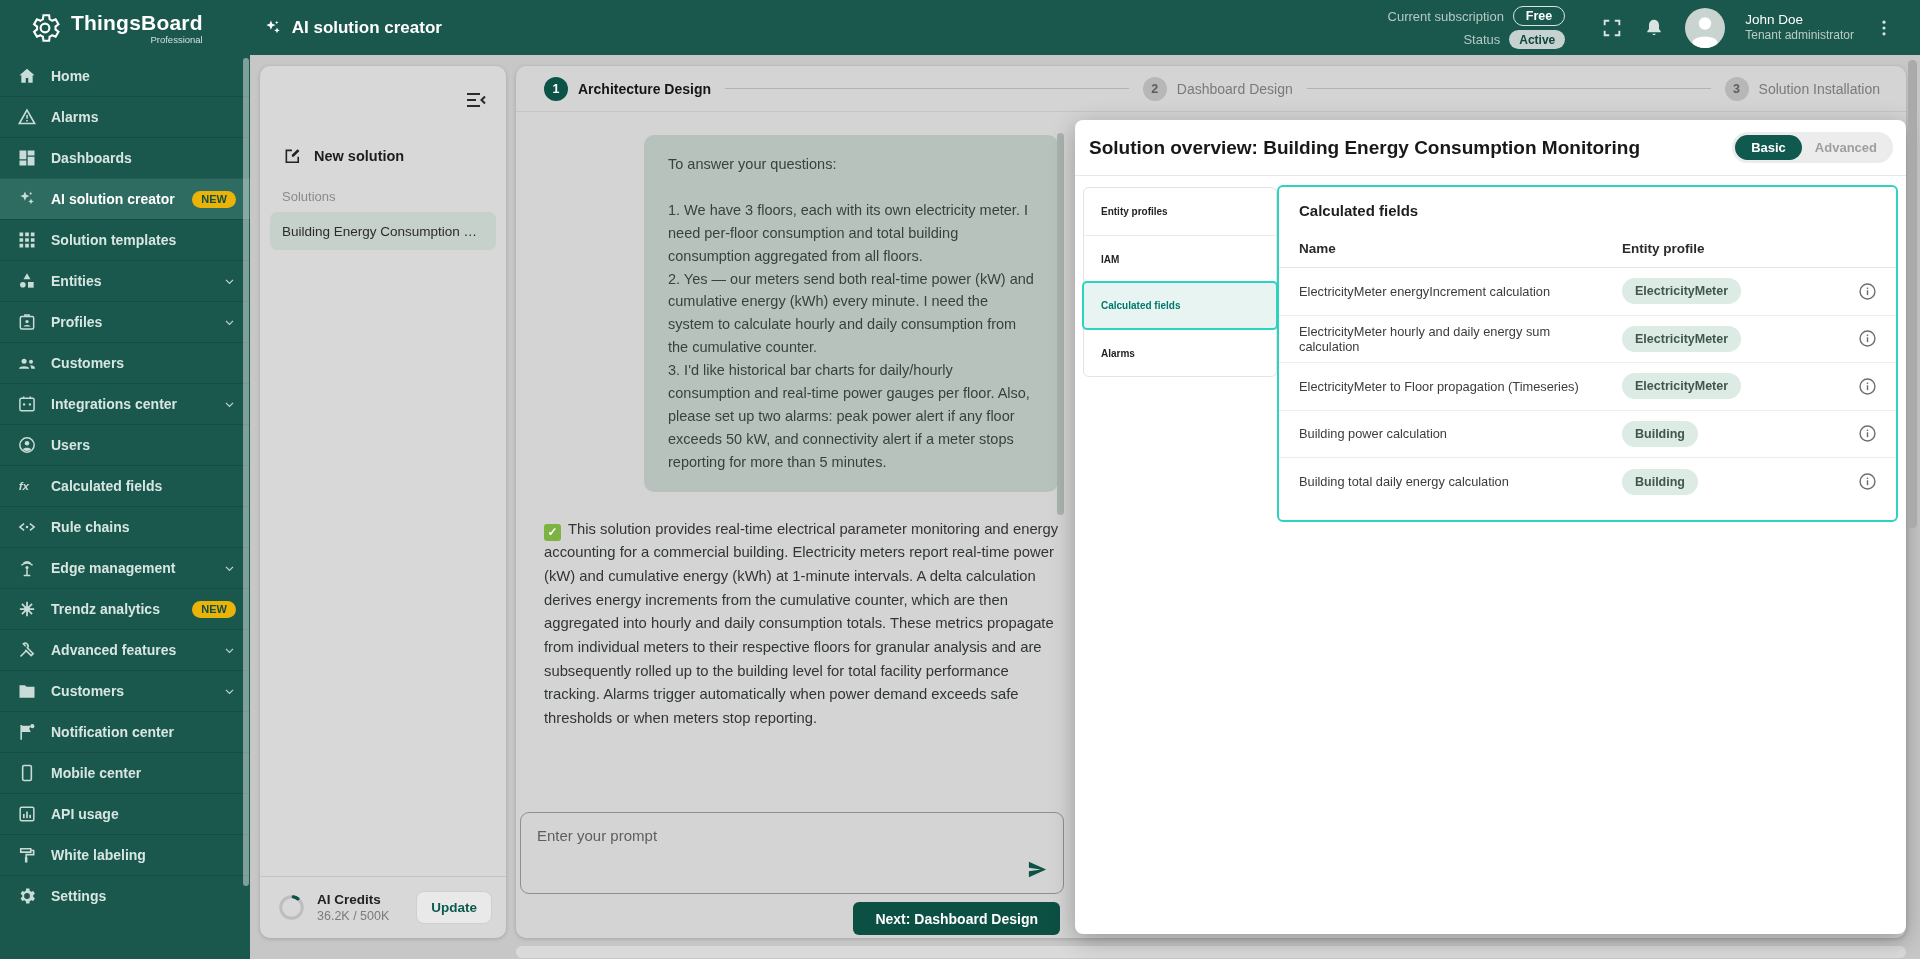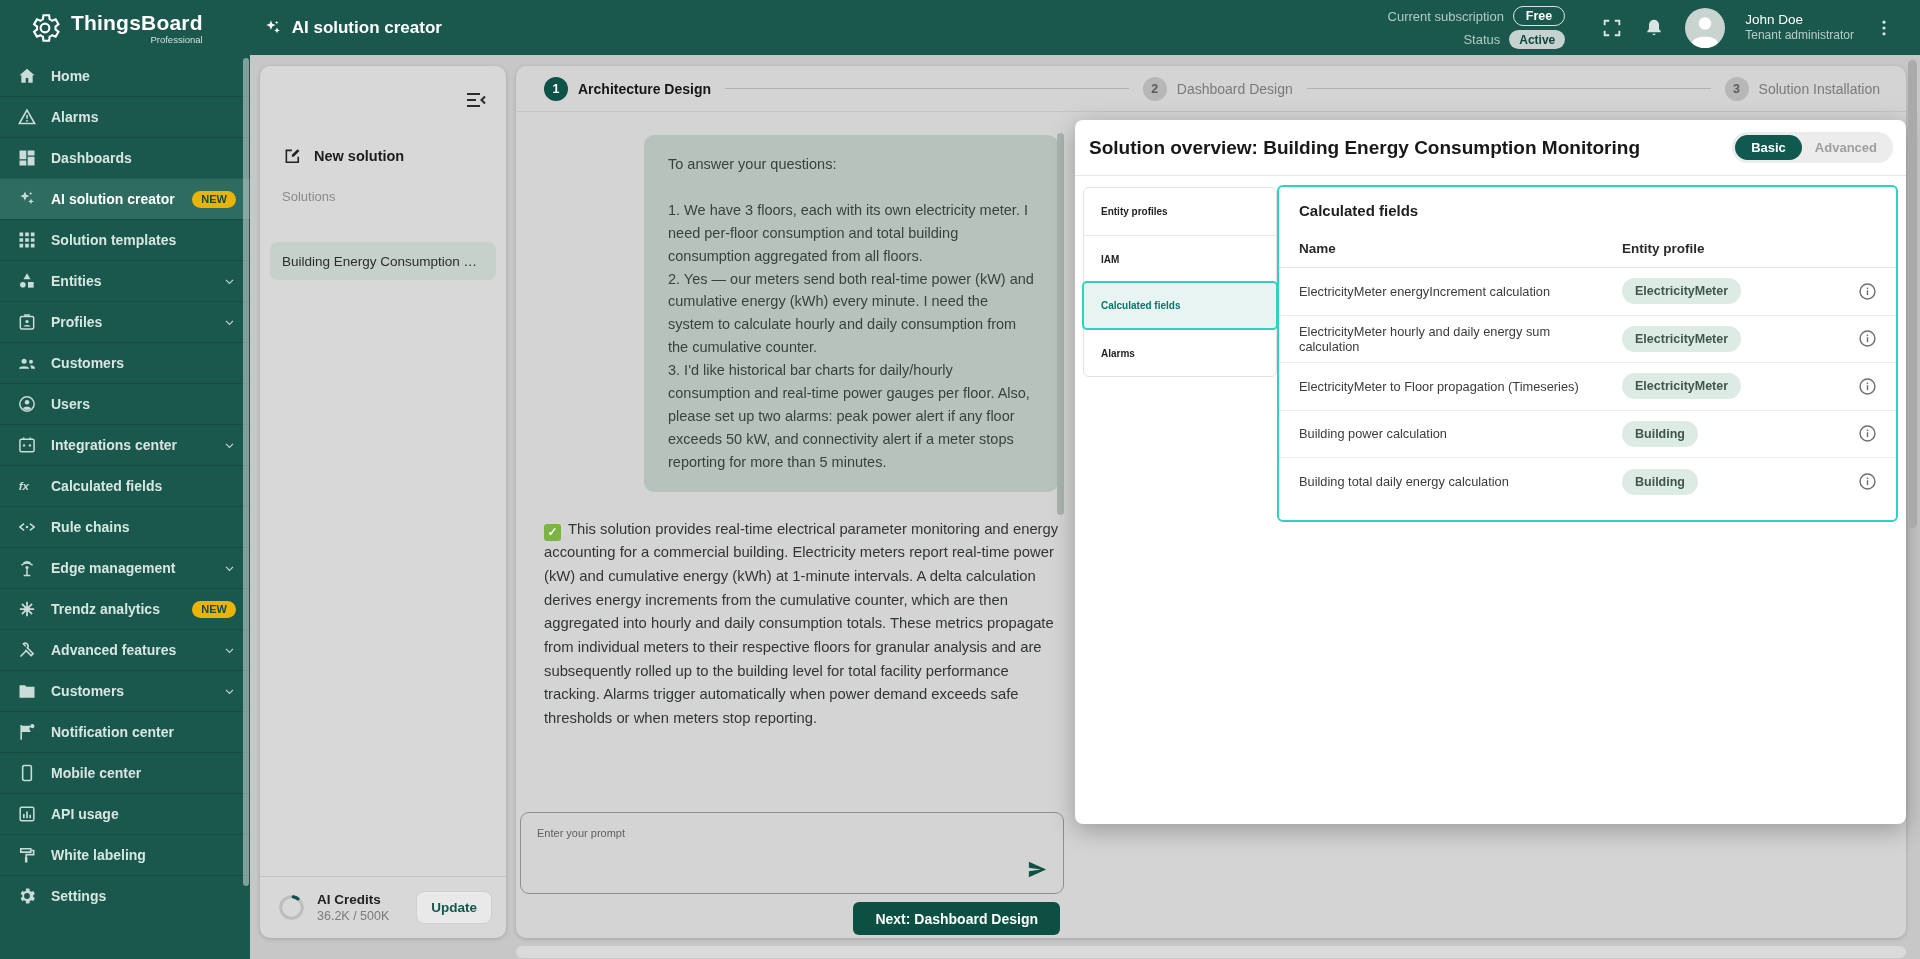--- a/index.html
+++ b/index.html
@@ -37,21 +37,21 @@
   .new-badge { margin-left:auto; background:#eab308; color:#114e44; font-size:11px; font-weight:bold; border-radius:10px; padding:2.5px 9px; }
   .side-thumb { position:absolute; right:1px; top:3px; width:6px; height:828px; background:rgba(210,220,217,.55); border-radius:3px; }
 
   
   .solutions-panel { position:absolute; left:260px; top:66px; width:246px; height:872px; background:#d8d8d8; border-radius:10px; box-shadow:0 1px 4px rgba(0,0,0,.18); z-index:5; }
   .collapse-btn { position:absolute; top:22px; right:18px; width:24px; height:24px; color:#2b2b2b; cursor:pointer; }
   .new-solution { position:absolute; top:80px; left:22px; display:flex; align-items:center; gap:13px; cursor:pointer; }
   .new-solution svg { width:19px; height:19px; color:#222; }
   .new-solution span { font-size:14.5px; font-weight:bold; color:#1d1d1d; }
   .solutions-label { position:absolute; top:123px; left:22px; font-size:13px; color:#8a8a8a; }
-  .solution-item { position:absolute; top:146px; left:10px; width:226px; height:38px; background:#c7d1cc; border-radius:7px; display:flex; align-items:center; padding:0 12px; font-size:13.5px; color:#2c2c2c; white-space:nowrap; overflow:hidden; text-overflow:ellipsis; cursor:pointer;margin-top:30px; }
+  .solution-item { position:absolute; top:146px; left:10px; width:226px; height:38px; background:#c7d1cc; border-radius:7px; display:flex; align-items:center; padding:0 12px; font-size:13.5px; color:#2c2c2c; white-space:nowrap; overflow:hidden; text-overflow:ellipsis; cursor:pointer; }
   .credits { position:absolute; left:0; bottom:0; width:100%; height:62px; border-top:1px solid #c3c3c3; display:flex; align-items:center; padding:0 14px 0 18px; }
   .ring { width:27px; height:27px; flex:none; }
   .credits-text { margin-left:12px; line-height:1.3; }
   .credits-title { font-size:13.5px; font-weight:bold; color:#222; }
   .credits-usage { font-size:12.5px; color:#7b7b7b; }
   .update-btn { margin-left:auto; background:#e9e9e9; border:1px solid #cfcfcf; border-radius:8px; color:#0c5a4e; font-size:13.5px; font-weight:bold; padding:8px 14px; cursor:pointer; font-family:inherit; }
 
   
   .main-card { position:absolute; left:516px; top:66px; width:1390px; height:872px; background:#d4d4d4; border-radius:10px; box-shadow:0 1px 4px rgba(0,0,0,.18); z-index:4; }
   .stepper { height:46px; display:flex; align-items:center; padding:0 26px 0 28px; border-bottom:1px solid rgba(0,0,0,.07); }
@@ -62,27 +62,27 @@
   .step.active .step-label { color:#161616; font-weight:bold; }
   .step-line { flex:1; height:1.5px; background:#b2b2b2; margin:0 14px; }
 
   
   .chat { position:absolute; left:2px; top:46px; width:548px; height:826px; }
   .bubble-user { margin:23px 8px 0 auto; width:414px; background:#b7c2bd; border-radius:10px; padding:18px 24px; font-size:14.5px; line-height:1.58; color:#39413e; white-space:pre-line; }
   .chat-scroll-thumb { position:absolute; right:2px; top:21px; width:7px; height:382px; background:#a9b3ae; border-radius:4px; cursor:pointer; }
   .bubble-assistant { margin:26px 6px 0 26px; font-size:14.8px; line-height:1.6; color:#303633; }
   .check-box { display:inline-flex; width:17px; height:17px; background:#7cb342; border-radius:3px; color:#fff; font-size:12px; font-weight:bold; align-items:center; justify-content:center; vertical-align:-2px; margin-right:7px; }
   .prompt-box { position:absolute; left:2px; bottom:44px; width:544px; height:82px; border:1.5px solid #8f8f8f; border-radius:9px; }
-  .prompt-box textarea { width:100%; height:100%; background:transparent; border:none; outline:none; resize:none; padding:14px 44px 10px 16px; font-family:inherit; font-size:11px; color:#333; }
+  .prompt-box textarea { width:100%; height:100%; background:transparent; border:none; outline:none; resize:none; padding:14px 44px 10px 16px; font-family:inherit; font-size:15px; color:#333; }
   .prompt-box textarea::placeholder { color:#5f5f5f; }
   .send-icon { position:absolute; right:14px; bottom:12px; width:23px; height:23px; color:#0d5247; cursor:pointer; }
   .next-btn { position:absolute; right:6px; bottom:3px; height:33px; background:#0c4f43; color:#fff; border:none; border-radius:6px; font-family:inherit; font-size:14px; font-weight:bold; padding:0 22px; cursor:pointer; }
 
   
-  .overlay { position:absolute; left:1075px; top:120px; width:831px; height:704px; background:#fff; border-radius:8px; box-shadow:0 6px 24px rgba(0,0,0,.28); z-index:10; }
+  .overlay { position:absolute; left:1075px; top:120px; width:831px; height:814px; background:#fff; border-radius:8px; box-shadow:0 6px 24px rgba(0,0,0,.28); z-index:10; }
   .ov-header { height:56px; display:flex; align-items:center; padding:0 13px 0 14px; border-bottom:1px solid #e7e7e7; }
   .ov-title { font-size:19px; font-weight:bold; color:#181818; }
   .mode-toggle { margin-left:auto; background:#ececec; border-radius:16px; padding:3px; display:flex; align-items:center; }
   .mode-basic { background:#10594e; color:#fff; font-size:13px; font-weight:bold; border-radius:13px; padding:5px 16px; cursor:pointer; }
   .mode-advanced { color:#9e9e9e; font-size:13px; font-weight:bold; padding:5px 13px; cursor:pointer; }
   .ov-tabs { position:absolute; left:8px; top:67px; width:194px; background:#fff; border:1px solid #e3e3e3; border-radius:6px; }
   .ov-tab { height:47px; display:flex; align-items:center; padding-left:17px; font-size:10px; font-weight:bold; color:#242424; border-top:1px solid #e9e9e9; cursor:pointer; }
   .ov-tab:first-child { border-top:none; }
   .ov-tab.selected { background:#e8f4f1; color:#00786c; border:2px solid #2bd3c0; border-radius:5px; margin:-1px -2px -1px -2px; height:49px; position:relative; z-index:2; }
   .ov-box { position:absolute; left:202px; top:65px; width:621px; height:337px; border:2px solid #2bd3c0; border-radius:6px; background:#fff; }
@@ -223,37 +223,37 @@
     <svg class="nico" viewBox="0 0 24 24" fill="currentColor">
         <circle cx="8.5" cy="10" r="3"></circle>
         <path d="M2.5 18.2c0-3.2 12-3.2 12 0v.8h-12z"></path>
         <circle cx="16.8" cy="10.5" r="2.4"></circle>
         <path d="M16 14.7c2.8 0 5.5 1.1 5.5 3v1.3h-4.3z"></path>
       </svg>
     <span class="nlabel">Customers</span>
   </div>
   <div class="nav-item">
     <svg class="nico" viewBox="0 0 24 24" fill="currentColor">
-        <circle cx="12" cy="12" r="8.6" fill="none" stroke="currentColor" stroke-width="1.8"></circle>
-        <circle cx="12" cy="9.8" r="2.7"></circle>
-        <path d="M6.9 17.4c1.2-2.8 9-2.8 10.2 0a8.6 8.6 0 01-10.2 0z"></path>
-      </svg>
-    <span class="nlabel">Users</span>
-  </div>
-  <div class="nav-item">
-    <svg class="nico" viewBox="0 0 24 24" fill="currentColor">
         <rect x="3.5" y="5" width="17" height="15" rx="1.8" fill="none" stroke="currentColor" stroke-width="1.8"></rect>
         <circle cx="8.5" cy="12.5" r="1.4"></circle>
         <circle cx="15.5" cy="12.5" r="1.4"></circle>
         <path d="M8 5V3M16 5V3" stroke="currentColor" stroke-width="1.8"></path>
       </svg>
     <span class="nlabel">Integrations center</span>
     <svg class="chev" viewBox="0 0 24 24">
         <path d="M5.5 9l6.5 6.5L18.5 9" fill="none" stroke="currentColor" stroke-width="2.4"></path>
       </svg>
+  </div>
+  <div class="nav-item">
+    <svg class="nico" viewBox="0 0 24 24" fill="currentColor">
+        <circle cx="12" cy="12" r="8.6" fill="none" stroke="currentColor" stroke-width="1.8"></circle>
+        <circle cx="12" cy="9.8" r="2.7"></circle>
+        <path d="M6.9 17.4c1.2-2.8 9-2.8 10.2 0a8.6 8.6 0 01-10.2 0z"></path>
+      </svg>
+    <span class="nlabel">Users</span>
   </div>
   <div class="nav-item">
     <svg class="nico" viewBox="0 0 24 24" fill="currentColor">
         <text x="2" y="17" font-size="14" font-style="italic" font-weight="bold" fill="currentColor">fx</text>
       </svg>
     <span class="nlabel">Calculated fields</span>
   </div>
   <div class="nav-item">
     <svg class="nico" viewBox="0 0 24 24" fill="currentColor">
         <path d="M8.5 8L3.5 12l5 4M15.5 8l5 4-5 4" fill="none" stroke="currentColor" stroke-width="1.9"></path>

